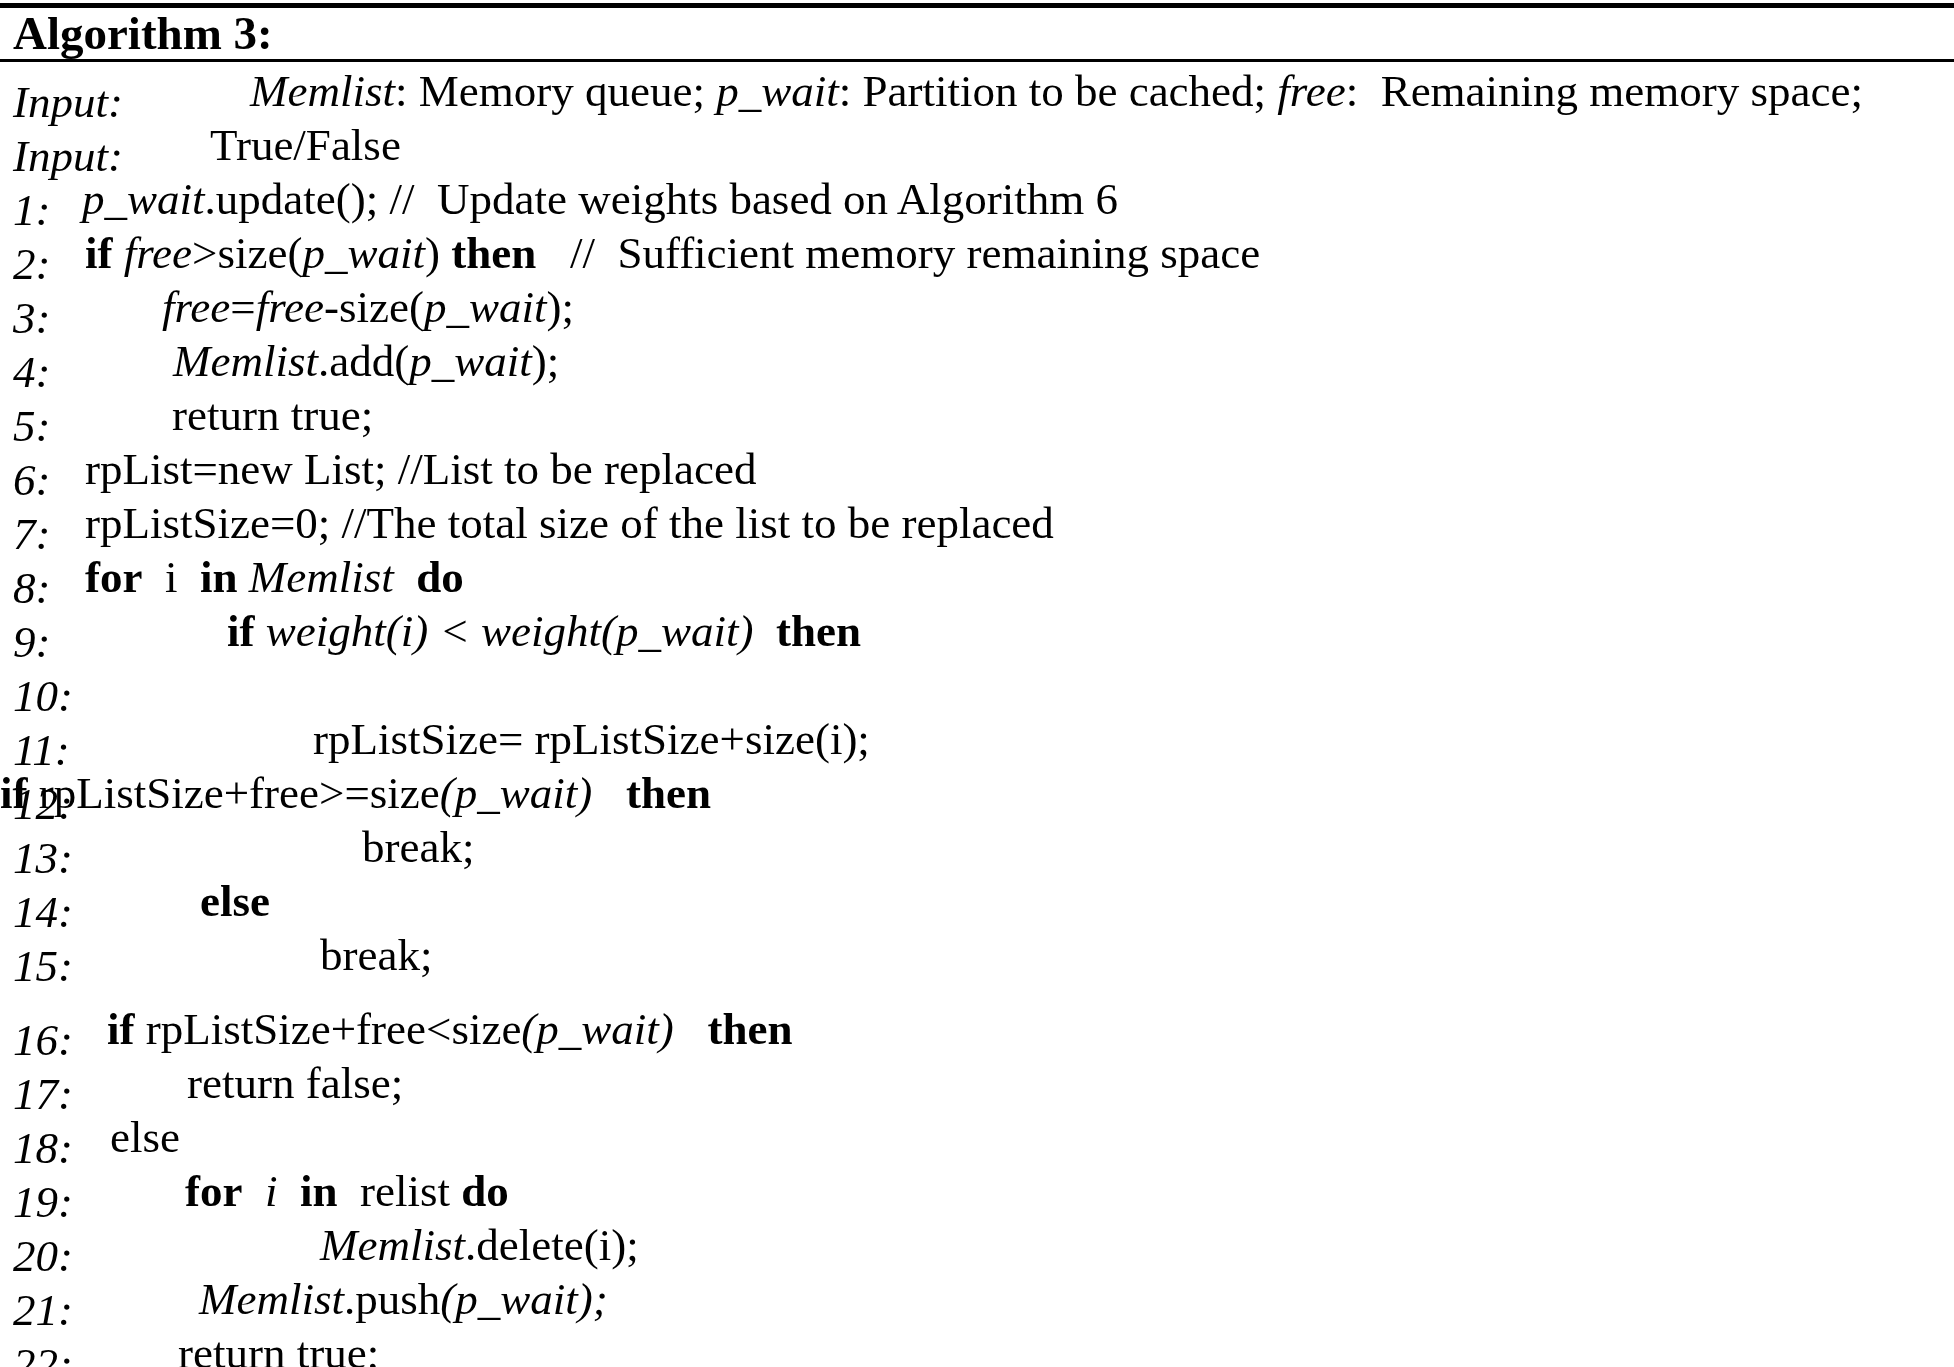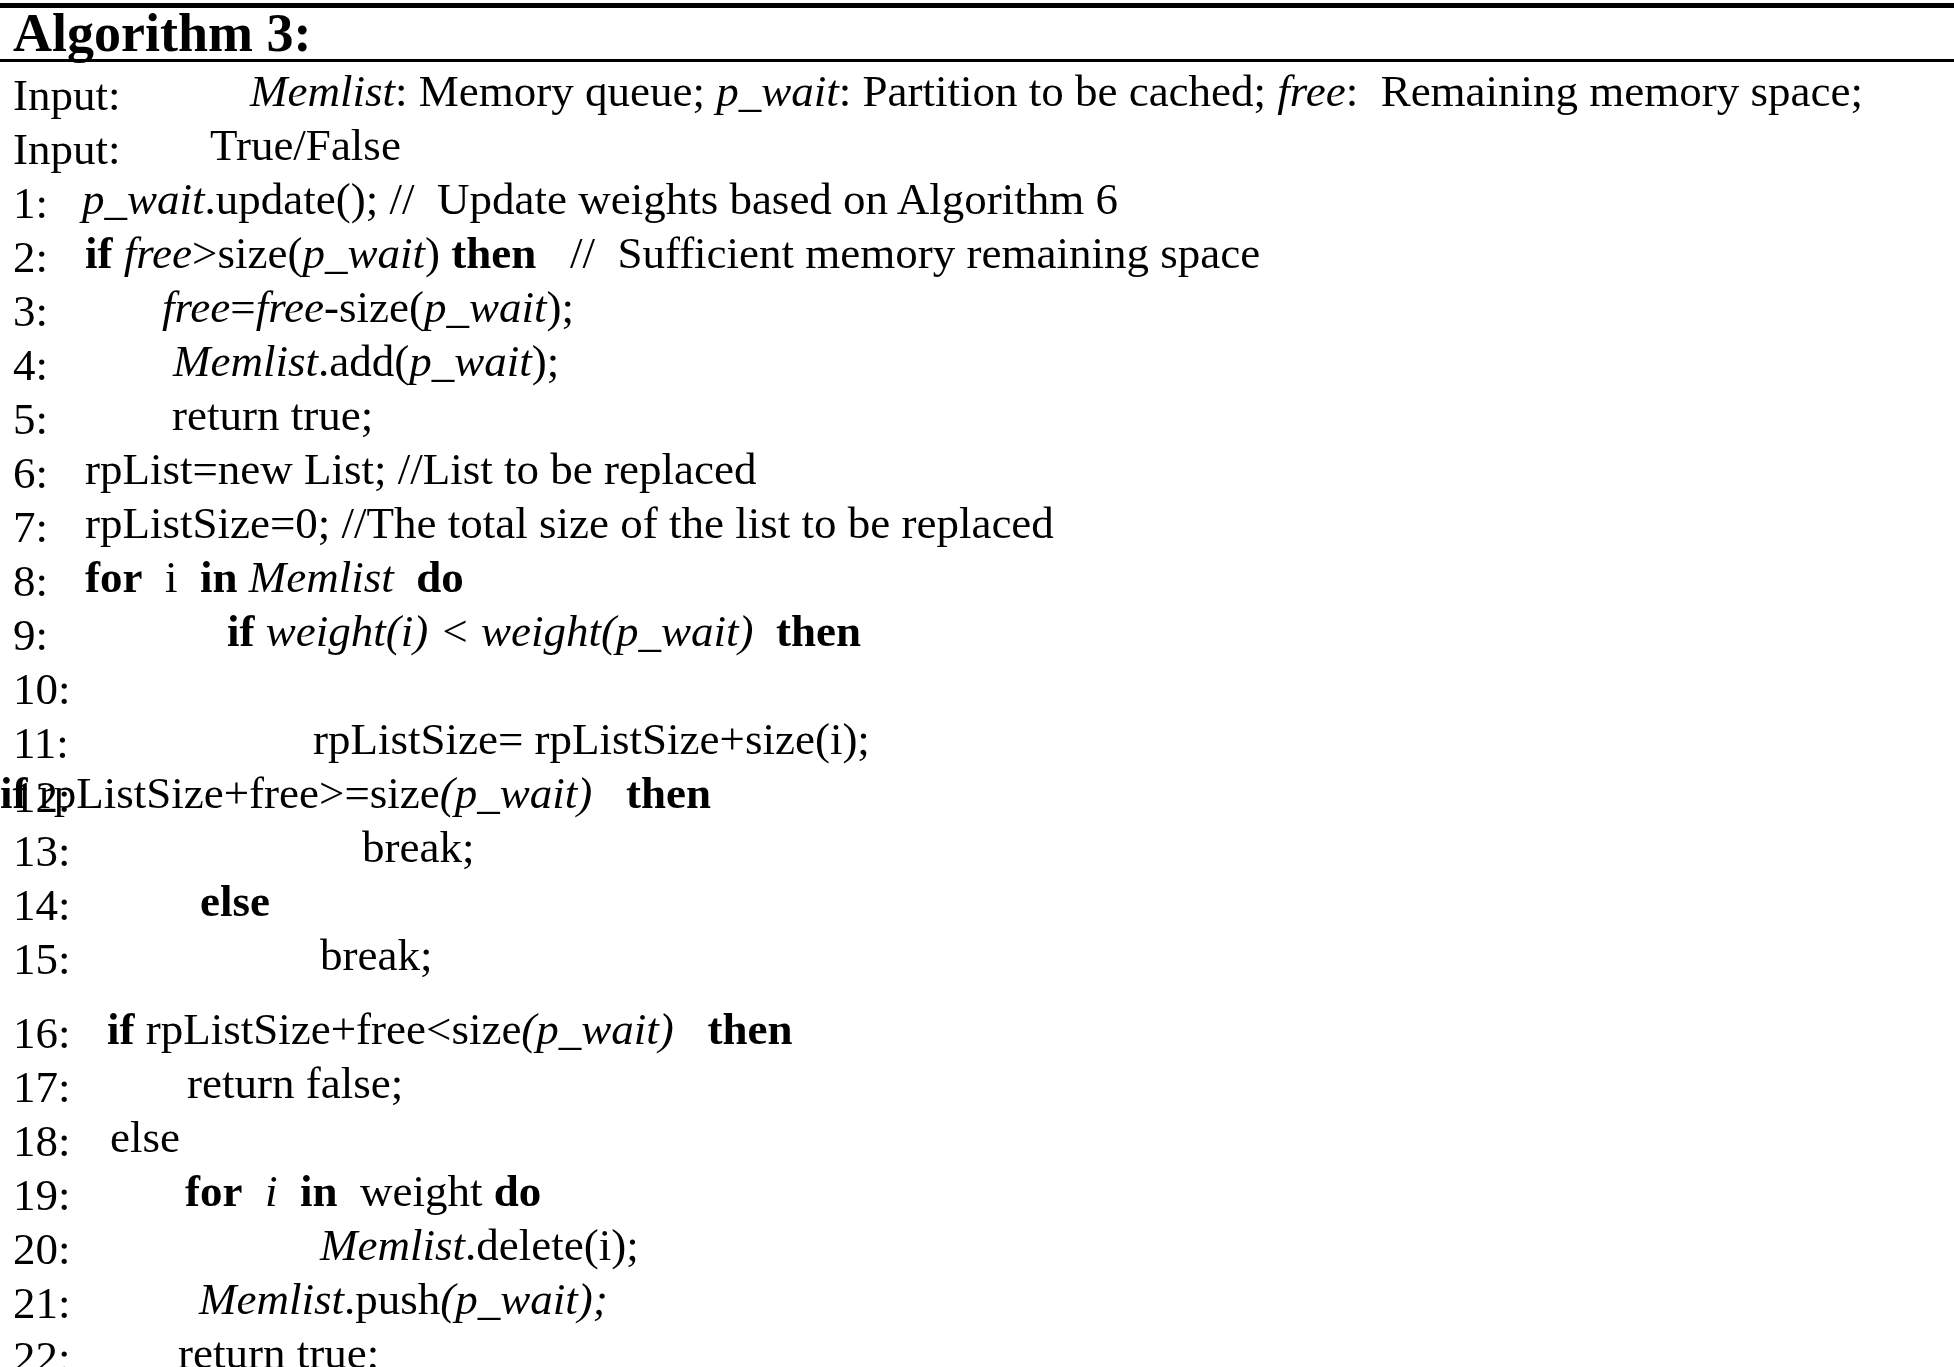--- a/index.html
+++ b/index.html
@@ -22,37 +22,38 @@
     width: 100%;
   }
   .rule-top    { height: 5px; margin-top: 3px; }
   .rule-mid    { height: 3px; }
   .rule-bottom { height: 4px; }
   .title-row {
     height: 51px;
     line-height: 51px;
     padding-left: 13px;
     font-weight: bold;
-    font-size: 54px;
+    font-size: 47px;
     white-space: pre;
   }
   .rows {
     padding-top: 2px;
   }
   .row {
     position: relative;
     height: 54px;
     line-height: 54px;
     font-size: 45px;
     white-space: pre;
   }
   .label, .num {
     position: absolute;
     left: 13px;
-    top: 4px;
+    top: 11px;
+    font-style: italic;
   }
   .content {
     display: block;
   }
   .part.roman  { font-weight: normal; font-style: normal; }
   .part.bold   { font-weight: bold;   font-style: normal; }
   .part.italic { font-weight: normal; font-style: italic; }
 </style>
 </head>
 <body>
@@ -78,20 +79,20 @@
         <div class="row"><span class="num">9:</span><span class="content" style="margin-left: 227px;"><span class="part bold">if</span><span class="part roman"> </span><span class="part italic">weight(i) &lt; weight(p_wait)</span><span class="part roman">  </span><span class="part bold">then</span></span></div>
         <div class="row"><span class="num">10:</span></div>
         <div class="row"><span class="num">11:</span><span class="content" style="margin-left: 313px;"><span class="part roman">rpListSize= rpListSize+size(i);</span></span></div>
         <div class="row"><span class="num">12:</span><span class="content" style=""><span class="part bold">if</span><span class="part roman"> rpListSize+free&gt;=size</span><span class="part italic">(p_wait)</span><span class="part roman">   </span><span class="part bold">then</span></span></div>
         <div class="row"><span class="num">13:</span><span class="content" style="margin-left: 362px;"><span class="part roman">break;</span></span></div>
         <div class="row"><span class="num">14:</span><span class="content" style="margin-left: 200px;"><span class="part bold">else</span></span></div>
         <div class="row"><span class="num">15:</span><span class="content" style="margin-left: 320px;"><span class="part roman">break;</span></span></div>
         <div class="row"><span class="num">16:</span><span class="content" style="margin-left: 107px; margin-top: 20px;"><span class="part bold">if</span><span class="part roman"> rpListSize+free&lt;size</span><span class="part italic">(p_wait)</span><span class="part roman">   </span><span class="part bold">then</span></span></div>
         <div class="row"><span class="num">17:</span><span class="content" style="margin-left: 187px;"><span class="part roman">return false;</span></span></div>
         <div class="row"><span class="num">18:</span><span class="content" style="margin-left: 110px;"><span class="part roman">else</span></span></div>
-        <div class="row"><span class="num">19:</span><span class="content" style="margin-left: 185px;"><span class="part bold">for</span><span class="part roman">  </span><span class="part italic">i</span><span class="part roman">  </span><span class="part bold">in</span><span class="part roman">  weight </span><span class="part bold">do</span></span></div>
+        <div class="row"><span class="num">19:</span><span class="content" style="margin-left: 185px;"><span class="part bold">for</span><span class="part roman">  </span><span class="part italic">i</span><span class="part roman">  </span><span class="part bold">in</span><span class="part roman">  relist </span><span class="part bold">do</span></span></div>
         <div class="row"><span class="num">20:</span><span class="content" style="margin-left: 320px;"><span class="part italic">Memlist</span><span class="part roman">.delete(i);</span></span></div>
         <div class="row"><span class="num">21:</span><span class="content" style="margin-left: 199px;"><span class="part italic">Memlist</span><span class="part roman">.push</span><span class="part italic">(p_wait);</span></span></div>
         <div class="row"><span class="num">22:</span><span class="content" style="margin-left: 178px;"><span class="part roman">return true;</span></span></div>
       </div>
   </div>
   <div class="rule rule-bottom"></div>
 </div>
 
 </body></html>

